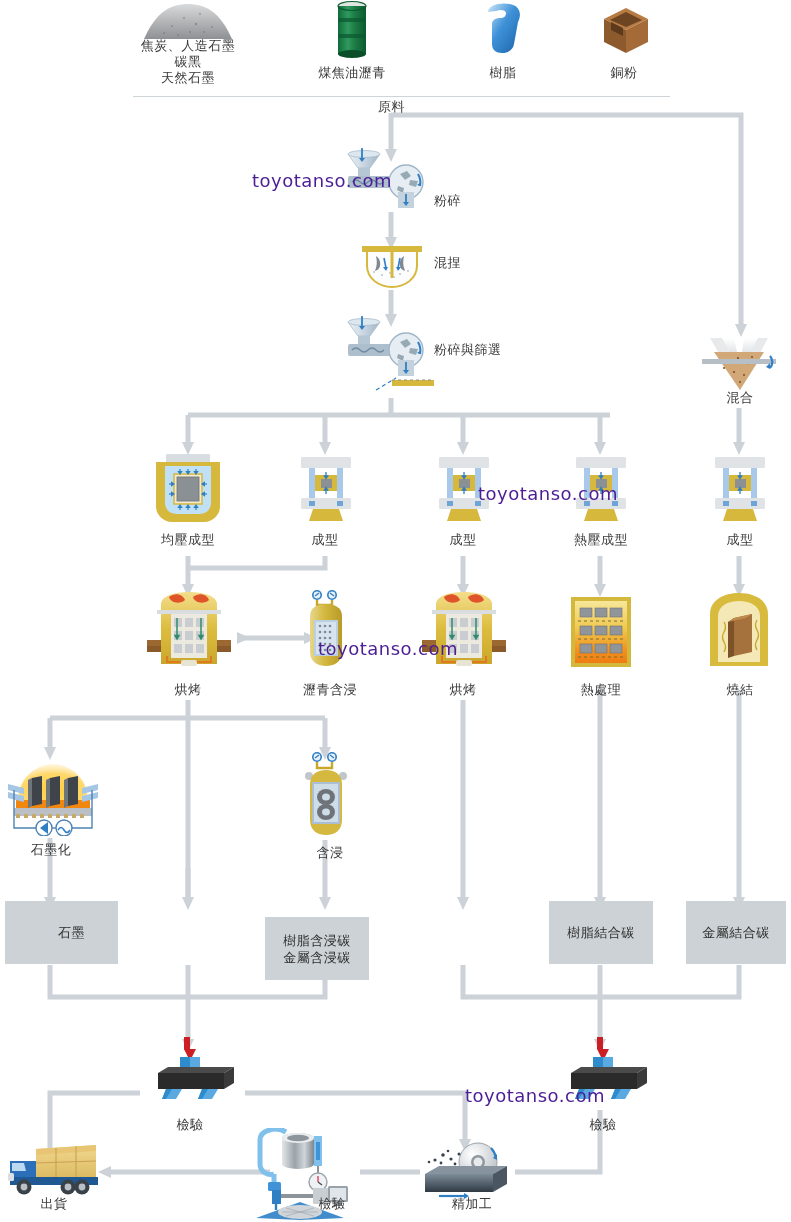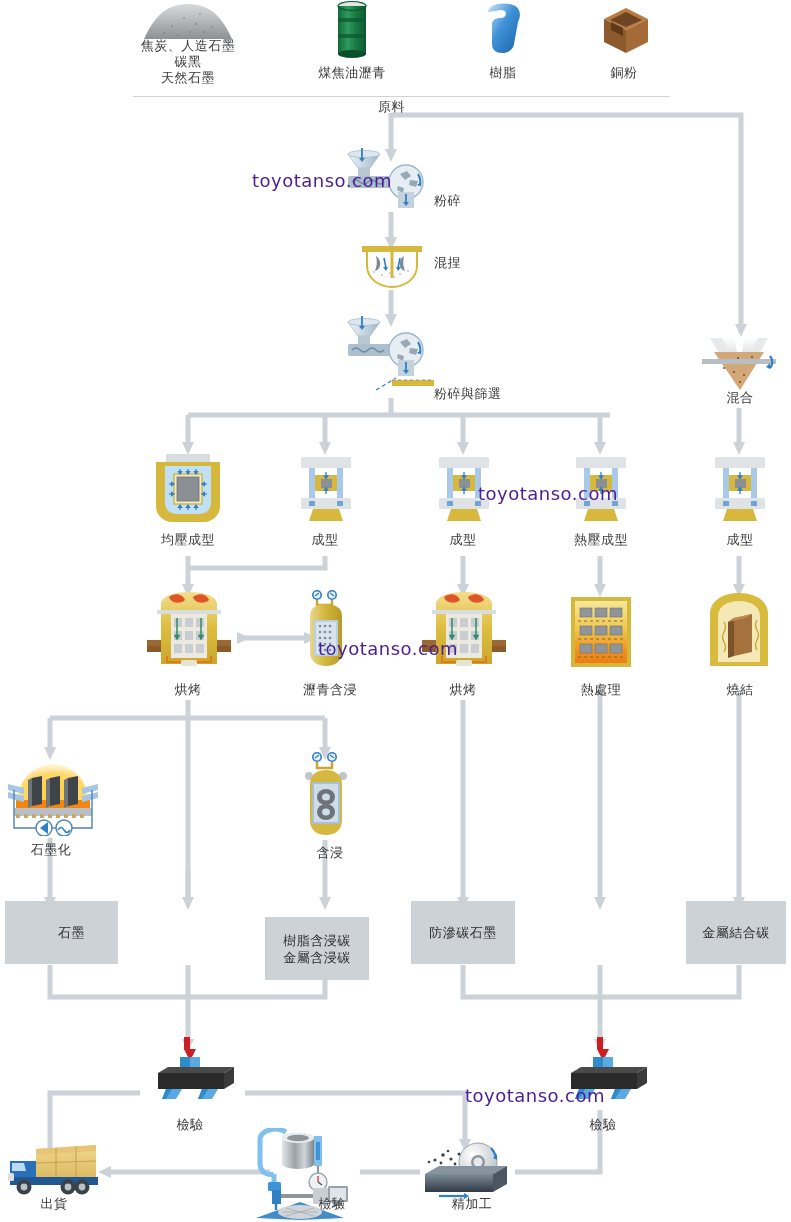--- a/index.html
+++ b/index.html
@@ -285,21 +285,21 @@
       <rect x="58" y="44" width="16" height="16" fill="#c3d2dd"></rect>
       <path d="M66,46 L66,56" stroke="#2f7fc5" stroke-width="1.8"></path>
       <path d="M66,58 l-3,-4 h6 z" fill="#2f7fc5"></path>
       <path d="M22,0 L22,10" stroke="#2f7fc5" stroke-width="1.8"></path>
       <path d="M22,14 l-3,-4 h6 z" fill="#2f7fc5"></path>
       <rect x="52" y="64" width="42" height="6" fill="#d6b83c"></rect>
       <path d="M52,64 L94,64" stroke="#8e8e8e" stroke-width="1" stroke-dasharray="3 3"></path>
       <path d="M36,74 L56,62" stroke="#2f7fc5" stroke-width="1.2" stroke-dasharray="4 3"></path>
     </svg>
   </div>
-  <div class="lbl left" style="left:434px;top:342px;width:120px;margin-top:44px;">粉碎與篩選</div>
+  <div class="lbl left" style="left:434px;top:342px;width:120px;">粉碎與篩選</div>
 
   <div class="node" style="left:700px;top:330px;">
     <svg width="82" height="70">
       <defs>
         <linearGradient id="gV" x1="0" y1="0" x2="0" y2="1">
           <stop offset="0" stop-color="#ffffff"></stop>
             <stop offset="1" stop-color="#c6cbd0"></stop>
         </linearGradient>
       </defs>
       <path d="M10,8 L34,8 L40,36 L10,8 Z" fill="url(#gV)"></path>
@@ -667,21 +667,21 @@
       <ellipse cx="24" cy="45" rx="4" ry="3.5" fill="#cfdde9"></ellipse>
       <ellipse cx="24" cy="60" rx="9" ry="8" fill="#6d7378"></ellipse>
       <ellipse cx="24" cy="60" rx="4" ry="3.5" fill="#cfdde9"></ellipse>
     </svg>
   </div>
   <div class="lbl" style="left:290px;top:845px;width:80px;">含浸</div>
 
   <div class="prodbox" style="left:5px;top:901px;width:93px;height:63px;padding-left:20px;">石墨</div>
   <div class="prodbox" style="left:265px;top:901px;width:104px;height:63px;margin-top:16px;">樹脂含浸碳
 金屬含浸碳</div>
-  <div class="prodbox" style="left:411px;top:901px;width:104px;height:63px;">防滲碳石墨</div>
+  <div class="prodbox" style="left:549px;top:901px;width:104px;height:63px;">樹脂結合碳</div>
   <div class="prodbox" style="left:686px;top:901px;width:100px;height:63px;">金屬結合碳</div>
 
   <div class="node" style="left:140px;top:1037px;">
     <svg width="106" height="62">
       <path d="M47,0 L47,12 L53,12 L50,20 L44,12 L50,12 L50,0 Z" fill="#cc1f25"></path>
       <rect x="44" y="0" width="6" height="12" fill="#cc1f25"></rect>
       <path d="M44,12 L56,12 L50,24 Z" fill="#cc1f25"></path>
       <path d="M40,20 L60,20 L60,36 L50,48 L40,36 Z" fill="#5aa9e0"></path>
       <path d="M40,20 L50,20 L50,48 L40,36 Z" fill="#2e8ccd"></path>
       <path d="M18,36 L84,36 L94,30 L28,30 Z" fill="#4a4a4a"></path>

